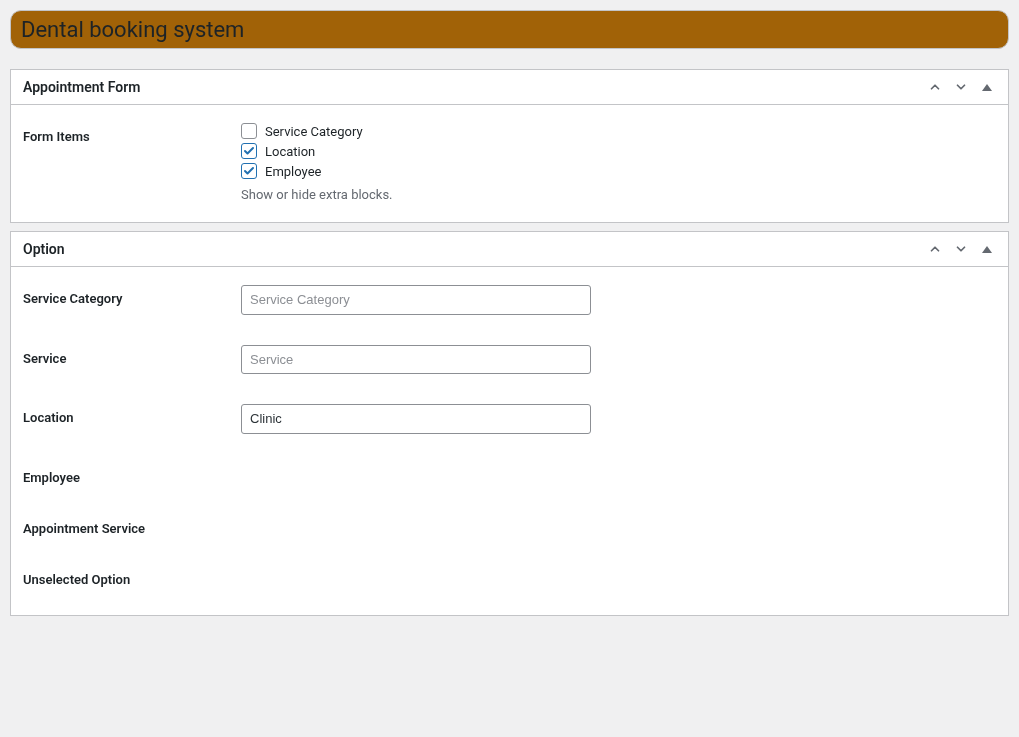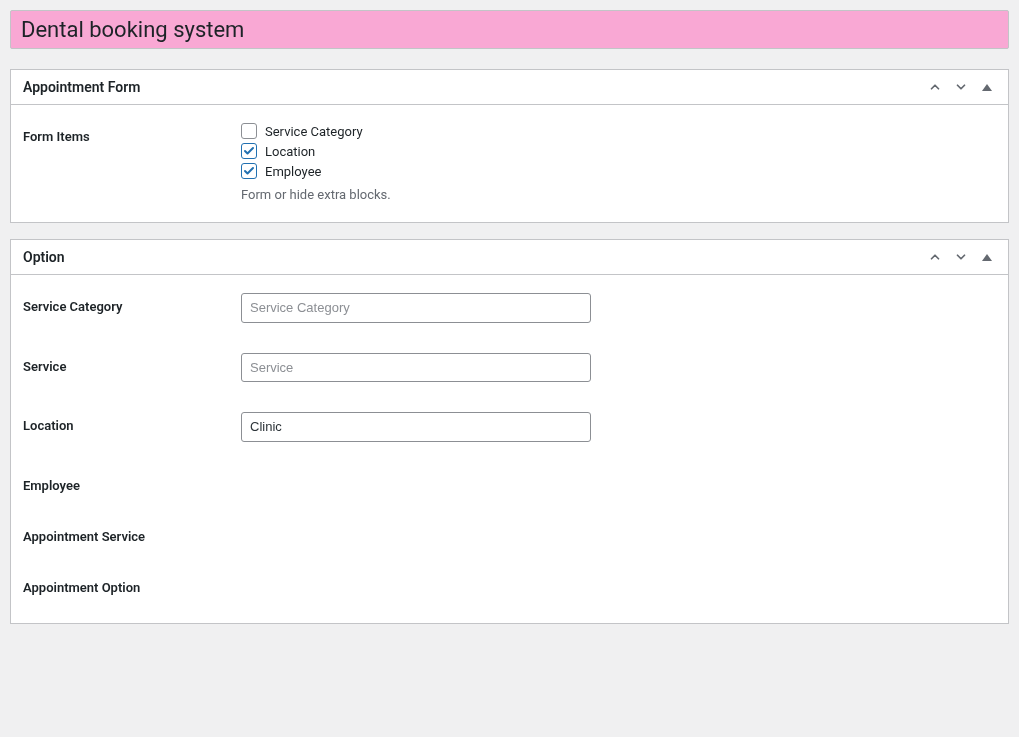--- a/index.html
+++ b/index.html
@@ -8,36 +8,36 @@
       padding: 0;
     }
     body {
       font-family: -apple-system, BlinkMacSystemFont, "Segoe UI", Roboto, Arial, sans-serif;
       background: #f0f0f1;
       padding: 10px;
       font-size: 13px;
       color: #1d2327;
     }
     .title-container {
-      background: #f9a8d4;
+      background: #a16207;
       border: 1px solid #c3c4c7;
-      border-radius: 2px;
+      border-radius: 11px;
       padding: 4px 10px;
       margin-bottom: 20px;
     }
     .title-text {
       font-size: 22px;
       font-weight: 400;
       color: #1d2327;
       padding: 2px 0;
     }
     .panel {
       background: #fff;
       border: 1px solid #c3c4c7;
-      margin-bottom: 16px;
+      margin-bottom: 8px;
     }
     .panel-header {
       display: flex;
       align-items: center;
       justify-content: space-between;
       padding: 8px 12px;
       border-bottom: 1px solid #c3c4c7;
     }
     .panel-title {
       font-size: 14px;
@@ -200,21 +200,21 @@
           </div>
           <div class="checkbox-item">
             <span class="cb checked">
               <svg viewBox="0 0 24 24" fill="none" stroke="#2271b1" stroke-width="4" stroke-linecap="round" stroke-linejoin="round">
                   <polyline points="20 6 9 17 4 12"></polyline>
                 </svg>
             </span>
             <span class="checkbox-label">Employee</span>
           </div>
         </div>
-        <div class="help-text">Form or hide extra blocks.</div>
+        <div class="help-text">Show or hide extra blocks.</div>
       </div>
     </div>
   </div>
 </div>
 
 <div class="panel">
   <div class="panel-header">
     <div class="panel-title">Option</div>
     <div class="panel-controls">
       <span class="ctrl-icon">
@@ -257,17 +257,17 @@
 
     <div class="form-row">
       <div class="form-label">Employee</div>
     </div>
 
     <div class="form-row">
       <div class="form-label">Appointment Service</div>
     </div>
 
     <div class="form-row">
-      <div class="form-label">Appointment Option</div>
+      <div class="form-label">Unselected Option</div>
     </div>
 
   </div>
 </div>
 
 </body></html>

